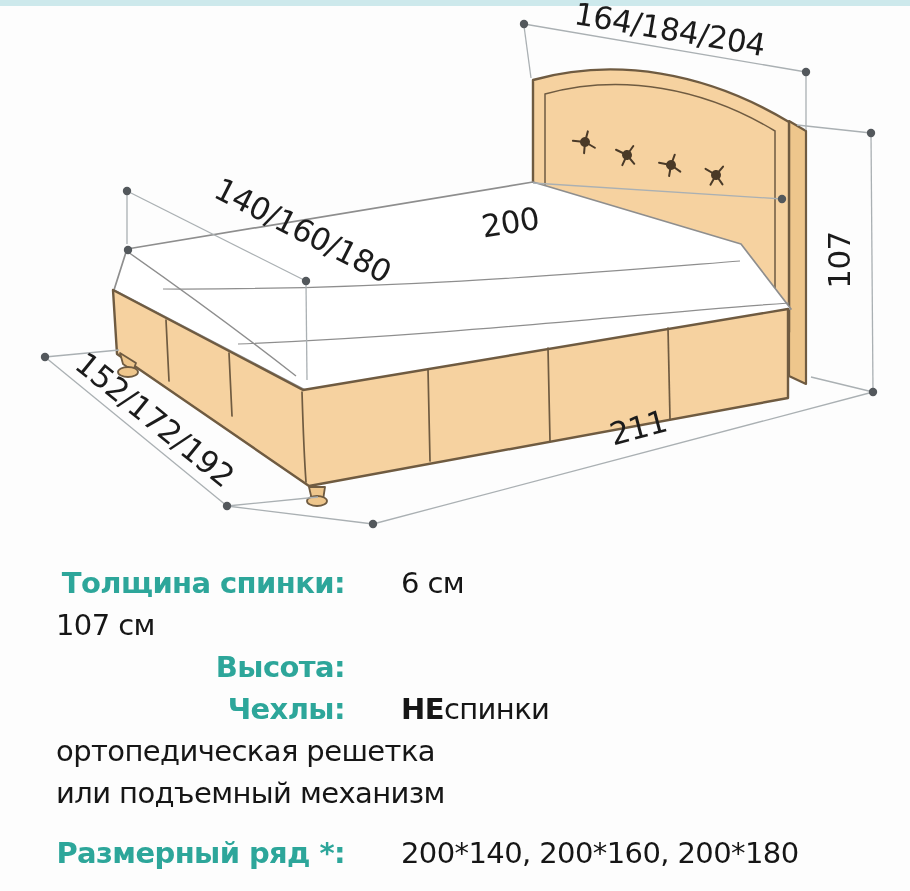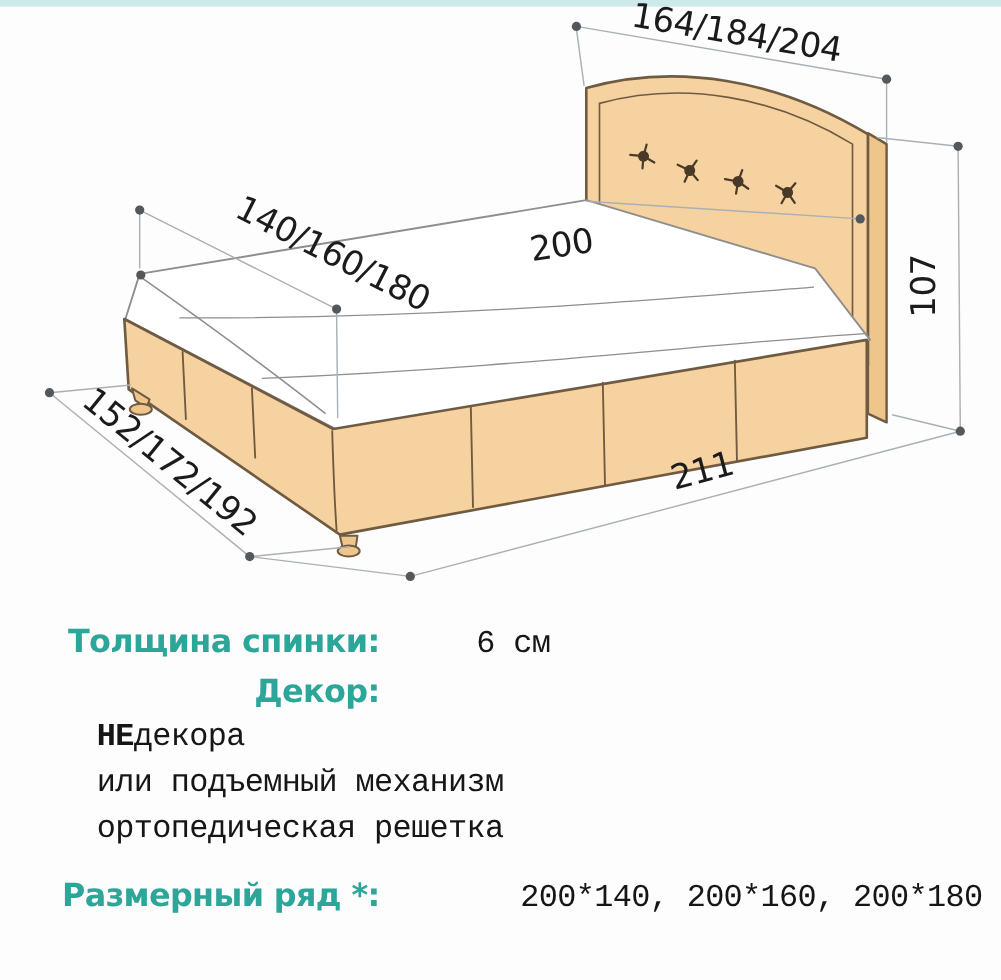--- a/index.html
+++ b/index.html
@@ -11,24 +11,24 @@
   .top-strip{position:absolute;top:0;left:0;width:910px;height:6px;background:#cde9ec;}
   .diagram{position:absolute;top:0;left:0;}
   .dim-text{fill:#1b1b1b;font-size:31px;letter-spacing:-0.5px;}
   .specs{position:absolute;top:562px;left:0;width:910px;}
   .spec-row{display:flex;align-items:baseline;line-height:42px;}
   .spec-label{
     width:345px;text-align:right;color:#2da69a;font-weight:bold;
     font-size:29px;letter-spacing:-0.6px;flex:0 0 345px;
   }
   .spec-value{
-    margin-left:88px;font-size:29px;color:#161616;letter-spacing:-0.6px;font-family:Liberation Mono, monospace;
+    margin-left:56px;font-size:29px;color:#161616;letter-spacing:-0.6px;
   }
   .spec-value .bold-part{font-weight:bold;}
-  .row-sizes{margin-top:18px;gap:40px;}
+  .row-sizes{margin-top:18px;}
   .val-line{line-height:42px;}
 </style>
 </head>
 <body>
 
 <div class="top-strip"></div>
 
 <svg class="diagram" width="910" height="560" viewBox="0 0 910 560">
 
   <g>
@@ -140,34 +140,36 @@
 </svg>
 
 <div class="specs">
 
   <div class="spec-row">
     <div class="spec-label">Толщина спинки:</div>
     <div class="spec-value">6 см</div>
   </div>
 
   <div class="spec-row">
+    <div class="spec-value">107 см</div>
   </div>
 
   <div class="spec-row">
-    <div class="spec-label">Декор:</div>
+    <div class="spec-label">Высота:</div>
   </div>
 
   <div class="spec-row">
-    <div class="spec-value"><span class="bold-part">НЕ</span><span>декора</span></div>
+    <div class="spec-label">Чехлы:</div>
+    <div class="spec-value"><span class="bold-part">НЕ</span><span>спинки</span></div>
   </div>
 
   <div class="spec-row">
     <div class="spec-value">
+      <div class="val-line">ортопедическая решетка</div>
       <div class="val-line">или подъемный механизм</div>
-      <div class="val-line">ортопедическая решетка</div>
     </div>
   </div>
 
   <div class="spec-row row-sizes">
     <div class="spec-label">Размерный ряд *:</div>
     <div class="spec-value">200*140, 200*160, 200*180</div>
   </div>
 
 </div>
 

